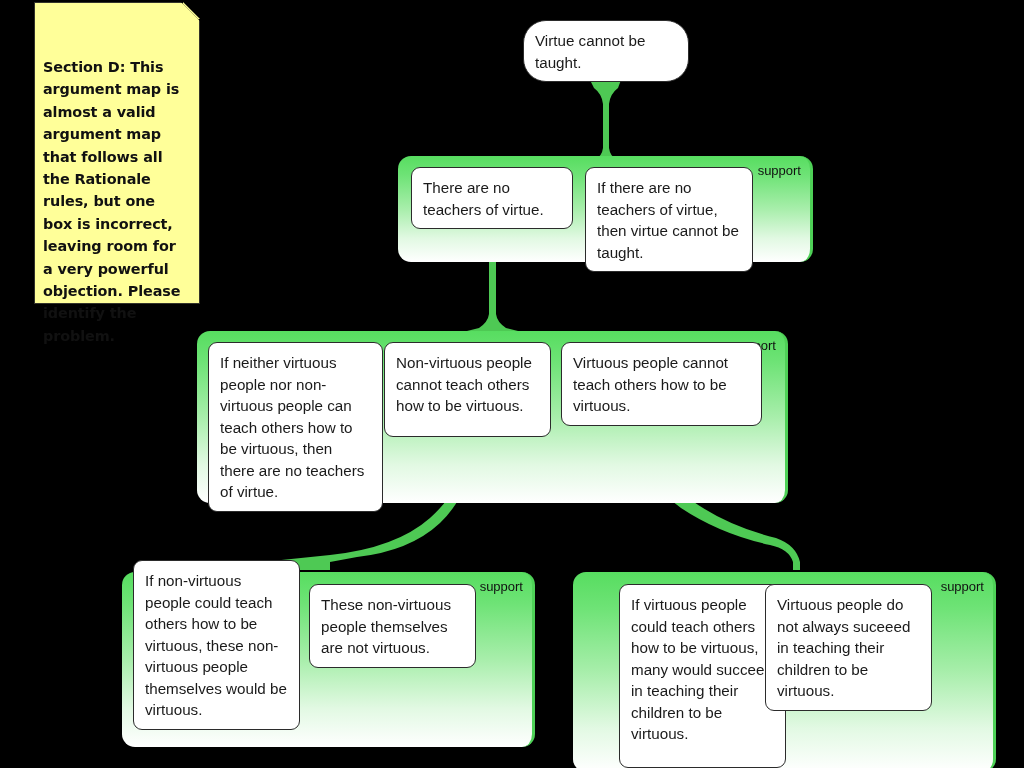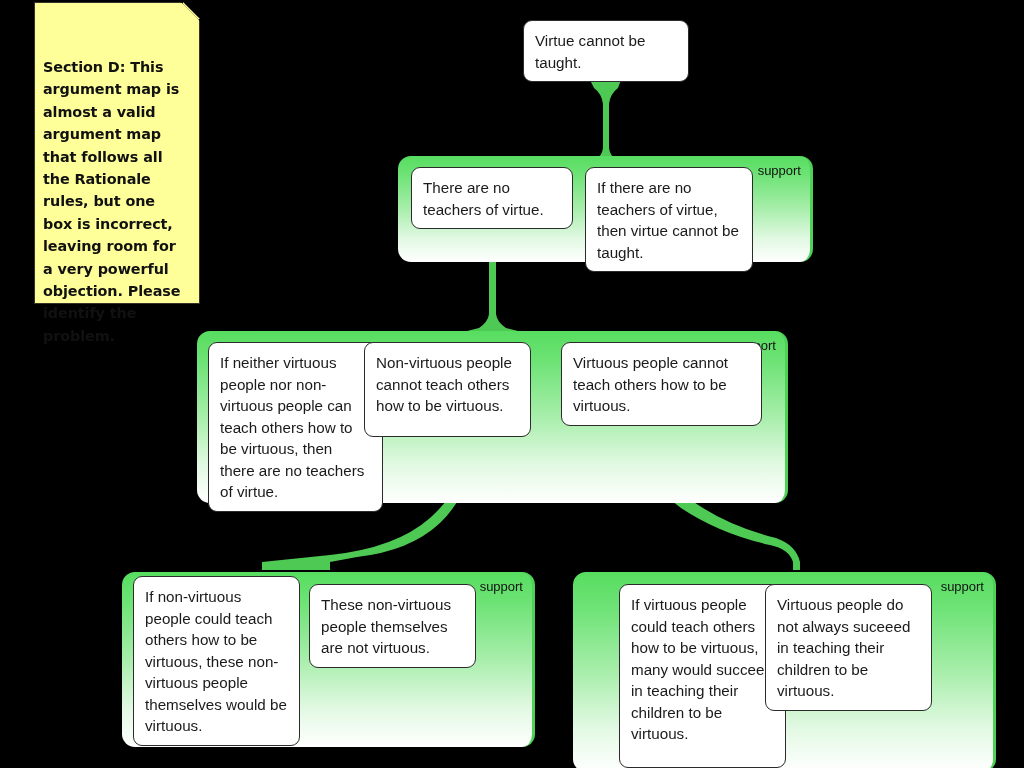--- a/index.html
+++ b/index.html
@@ -101,20 +101,21 @@
     font-size: 15.2px;
     line-height: 21.5px;
     color: #1a1a1a;
     z-index: 20;
     white-space: pre-wrap;
   }
 
   
   .claim.root {
     z-index: 25;
+    border-radius: 23px;
   }
 </style>
 </head>
 <body>
 
 <div id="stage">
 
   <svg id="connectors" viewBox="0 0 1024 768" width="1024" height="768" xmlns="http://www.w3.org/2000/svg">
 
     <path fill="#4ec954" d="M 590,80 L 621,80 L 618,88 Q 610,94 609,104 L 609,148 Q 610,156 617,160 L 640,160 L 640,168 L 572,168 L 572,160 L 595,160 Q 602,156 603,148 L 603,104 Q 602,94 594,88 Z"></path>
@@ -138,27 +139,27 @@
   <div class="panel" style="left:398px; top:156px; width:415px; height:106px;">
     <span class="panel-label">support</span>
   </div>
   <div class="claim" style="left:411px; top:167px; width:162px; min-height:58px;">There are no teachers of virtue.</div>
   <div class="claim" style="left:585px; top:167px; width:168px; min-height:100px;">If there are no teachers of virtue, then virtue cannot be taught.</div>
 
   <div class="panel" style="left:197px; top:331px; width:591px; height:172px;">
     <span class="panel-label">support</span>
   </div>
   <div class="claim" style="left:208px; top:342px; width:175px; min-height:160px;">If neither virtuous people nor non-virtuous people can teach others how to be virtuous, then there are no teachers of virtue.</div>
-  <div class="claim" style="left:364px; top:342px; width:167px; min-height:95px;">Non-virtuous people cannot teach others how to be virtuous.</div>
+  <div class="claim" style="left:384px; top:342px; width:167px; min-height:95px;">Non-virtuous people cannot teach others how to be virtuous.</div>
   <div class="claim" style="left:561px; top:342px; width:201px; min-height:73px;">Virtuous people cannot teach others how to be virtuous.</div>
 
   <div class="panel" style="left:122px; top:572px; width:413px; height:175px;">
     <span class="panel-label">support</span>
   </div>
-  <div class="claim" style="left:133px; top:576px; width:167px; min-height:161px;">If non-virtuous people could teach others how to be virtuous, these non-virtuous people themselves would be virtuous.</div>
+  <div class="claim" style="left:133px; top:560px; width:167px; min-height:161px;">If non-virtuous people could teach others how to be virtuous, these non-virtuous people themselves would be virtuous.</div>
   <div class="claim" style="left:309px; top:584px; width:167px; min-height:73px;">These non-virtuous people themselves are not virtuous.</div>
 
   <div class="panel" style="left:573px; top:572px; width:423px; height:200px;">
     <span class="panel-label">support</span>
   </div>
   <div class="claim" style="left:587px; top:584px; width:167px; min-height:184px;margin-left:32px;">If virtuous people could teach others how to be virtuous, many would succeed in teaching their children to be virtuous.</div>
   <div class="claim" style="left:765px; top:584px; width:167px; min-height:119px;">Virtuous people do not always suceeed in teaching their children to be virtuous.</div>
 
 </div>
 

